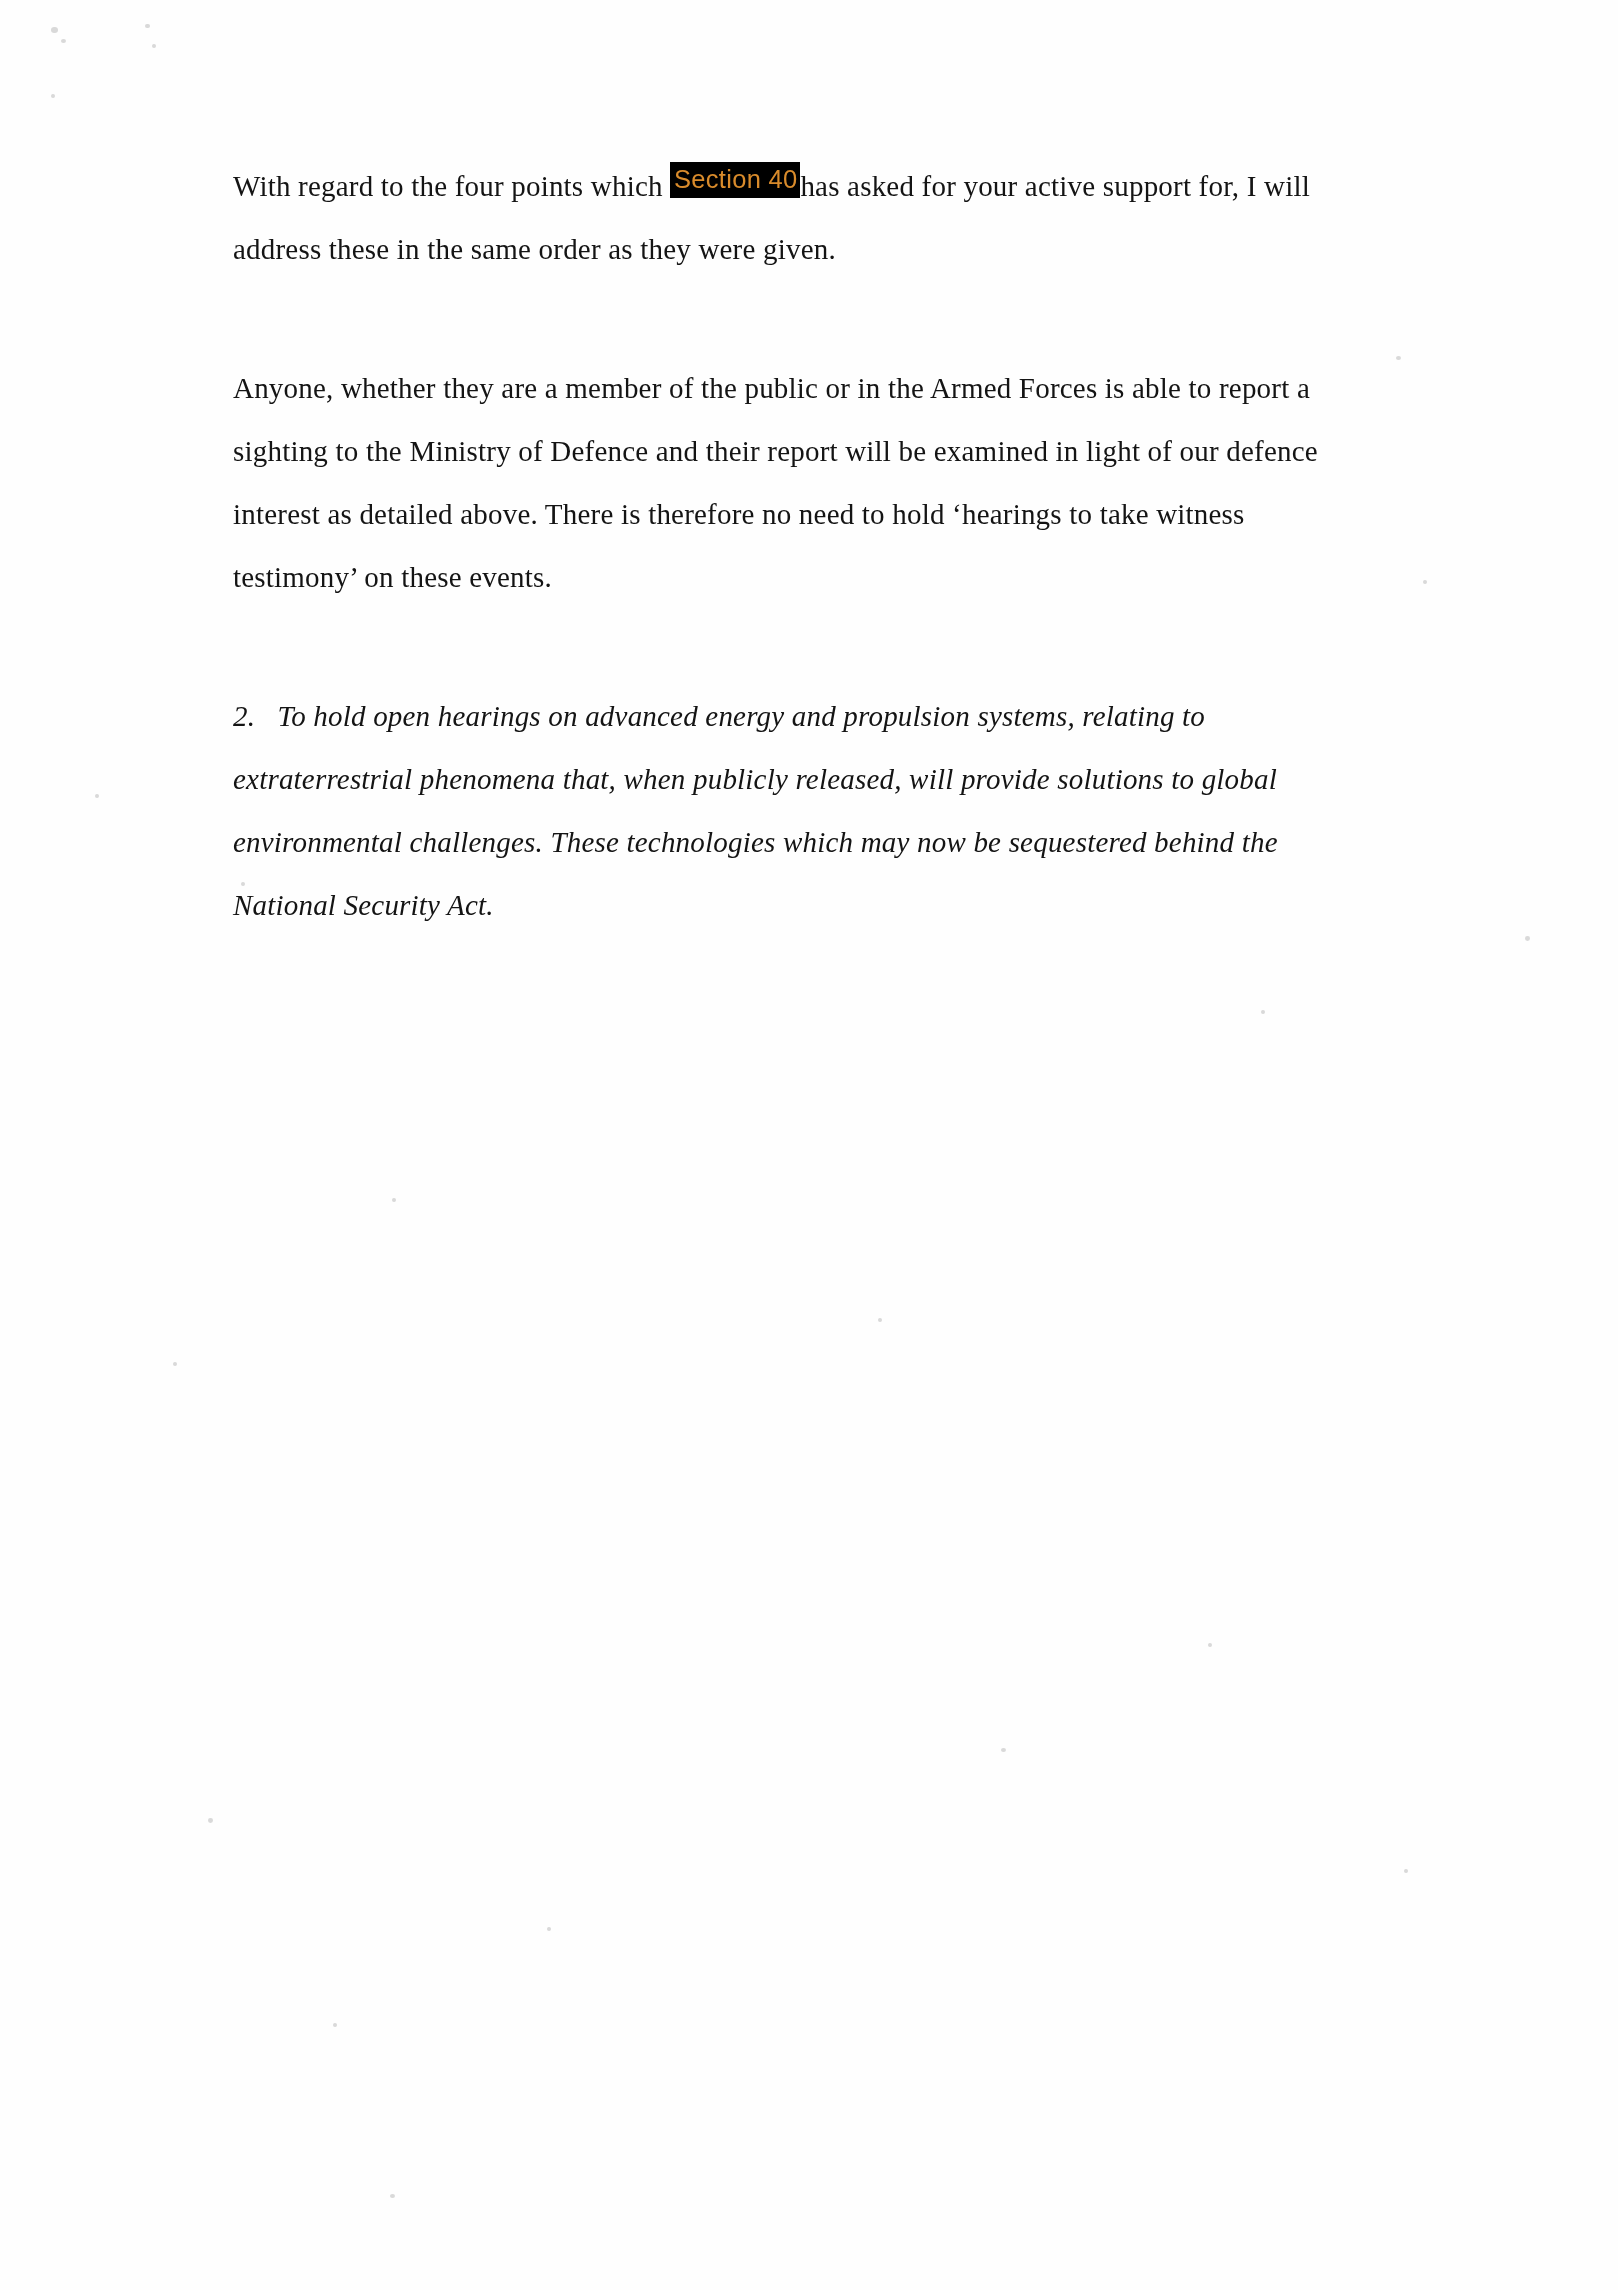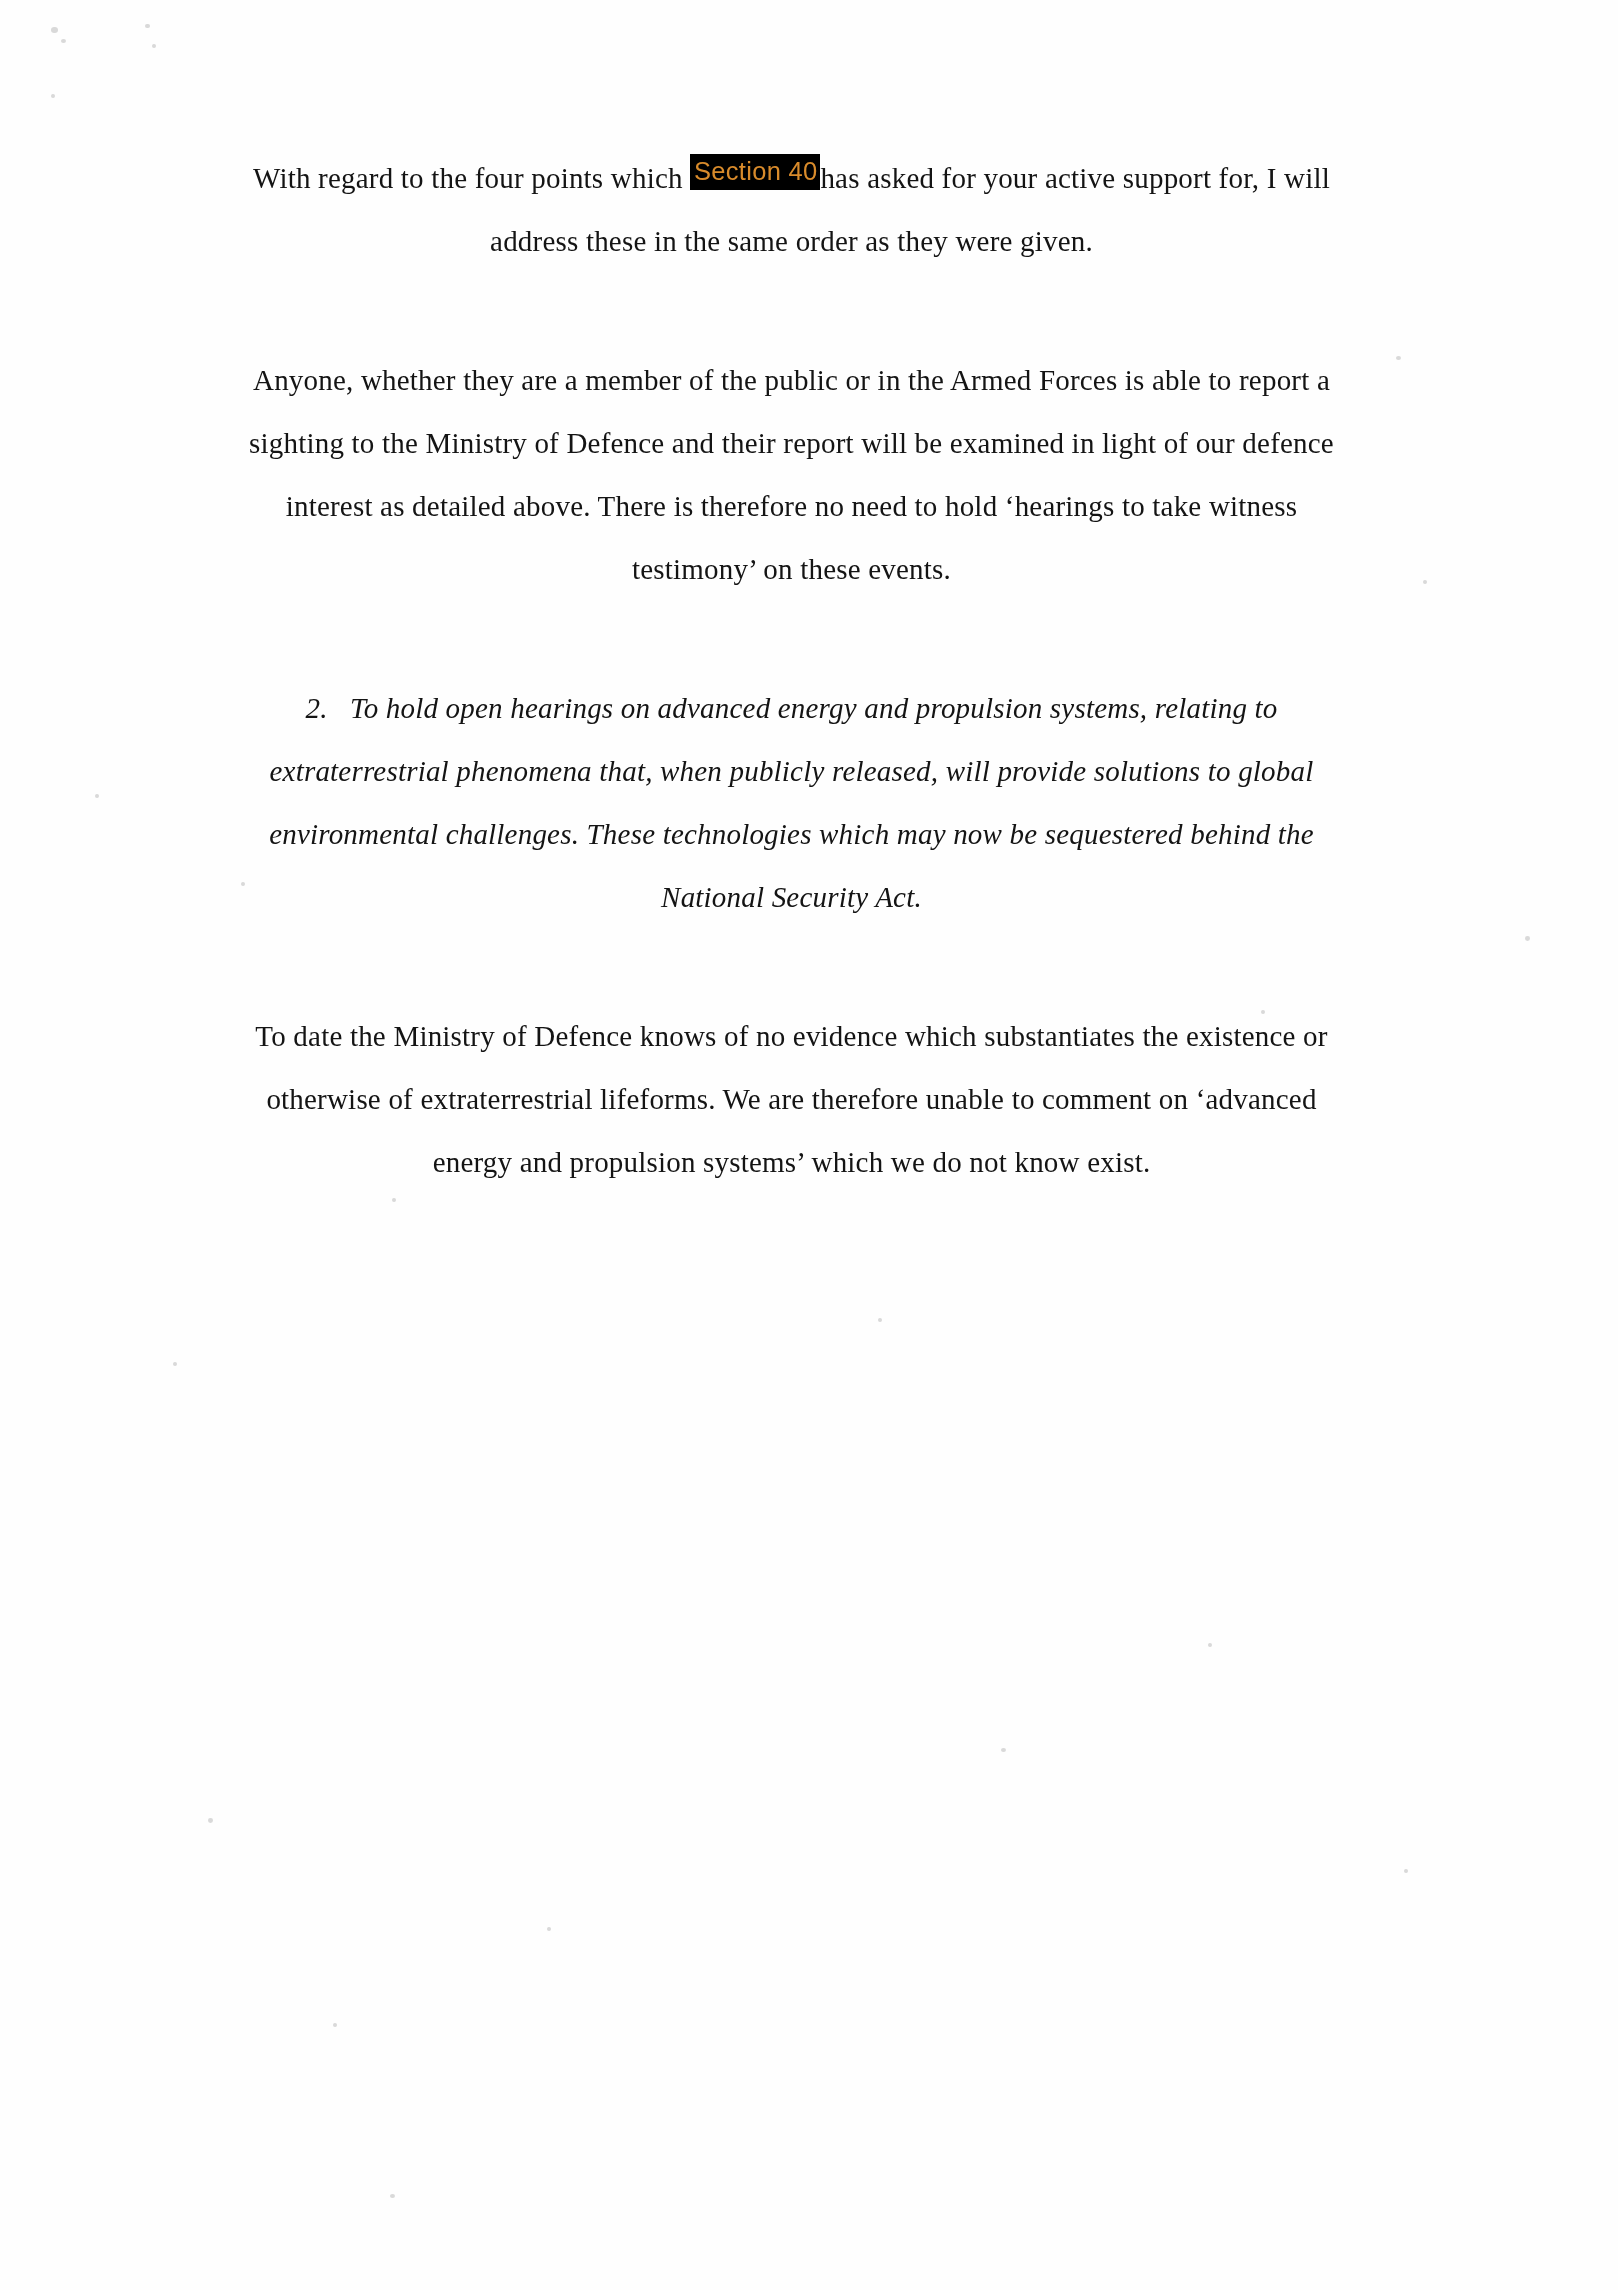--- a/index.html
+++ b/index.html
@@ -21,23 +21,22 @@
   .speck {
     position: absolute;
     background: #b9b9b9;
     border-radius: 50%;
     opacity: .55;
   }
 
   .content {
     position: absolute;
     left: 233px;
-    top: 147px;
+    top: 155px;
     width: 1117px;
-    text-align: center;
   }
 
   p {
     margin: 0 0 0 0;
     font-size: 29px;
     line-height: 63px;
     letter-spacing: 0.2px;
   }
 
   .para {
@@ -98,17 +97,16 @@
 
   <div class="content">
 
     <p class="para gap-lg"><span>With regard to the four points which </span><span class="redaction">Section 40</span><span>has asked for your active support for, I will address these in the same order as they were given.</span></p>
 
 
     <p class="para gap-lg"><span>Anyone, whether they are a member of the public or in the Armed Forces is able to report a sighting to the Ministry of Defence and their report will be examined in light of our defence interest as detailed above.  There is therefore no need to hold ‘hearings to take witness testimony’ on these events.</span></p>
 
     <p class="para numbered gap-lg"><span class="num">2.</span>&nbsp;&nbsp; <span>To hold open hearings on advanced energy and propulsion systems, relating to extraterrestrial phenomena that, when publicly released, will provide solutions to global environmental challenges.  These technologies which may now be sequestered behind the National Security Act.</span></p>
 
-    <p class="para"><span>To date the Ministry of Defence knows of no evidence which substantiates the existence or otherwise of extraterrestrial lifeforms.  We are therefore unable to comment on ‘advanced energy and propulsion systems’ which we do not know exist.</span></p>
 
   </div>
 </div>
 
 
 </body></html>

